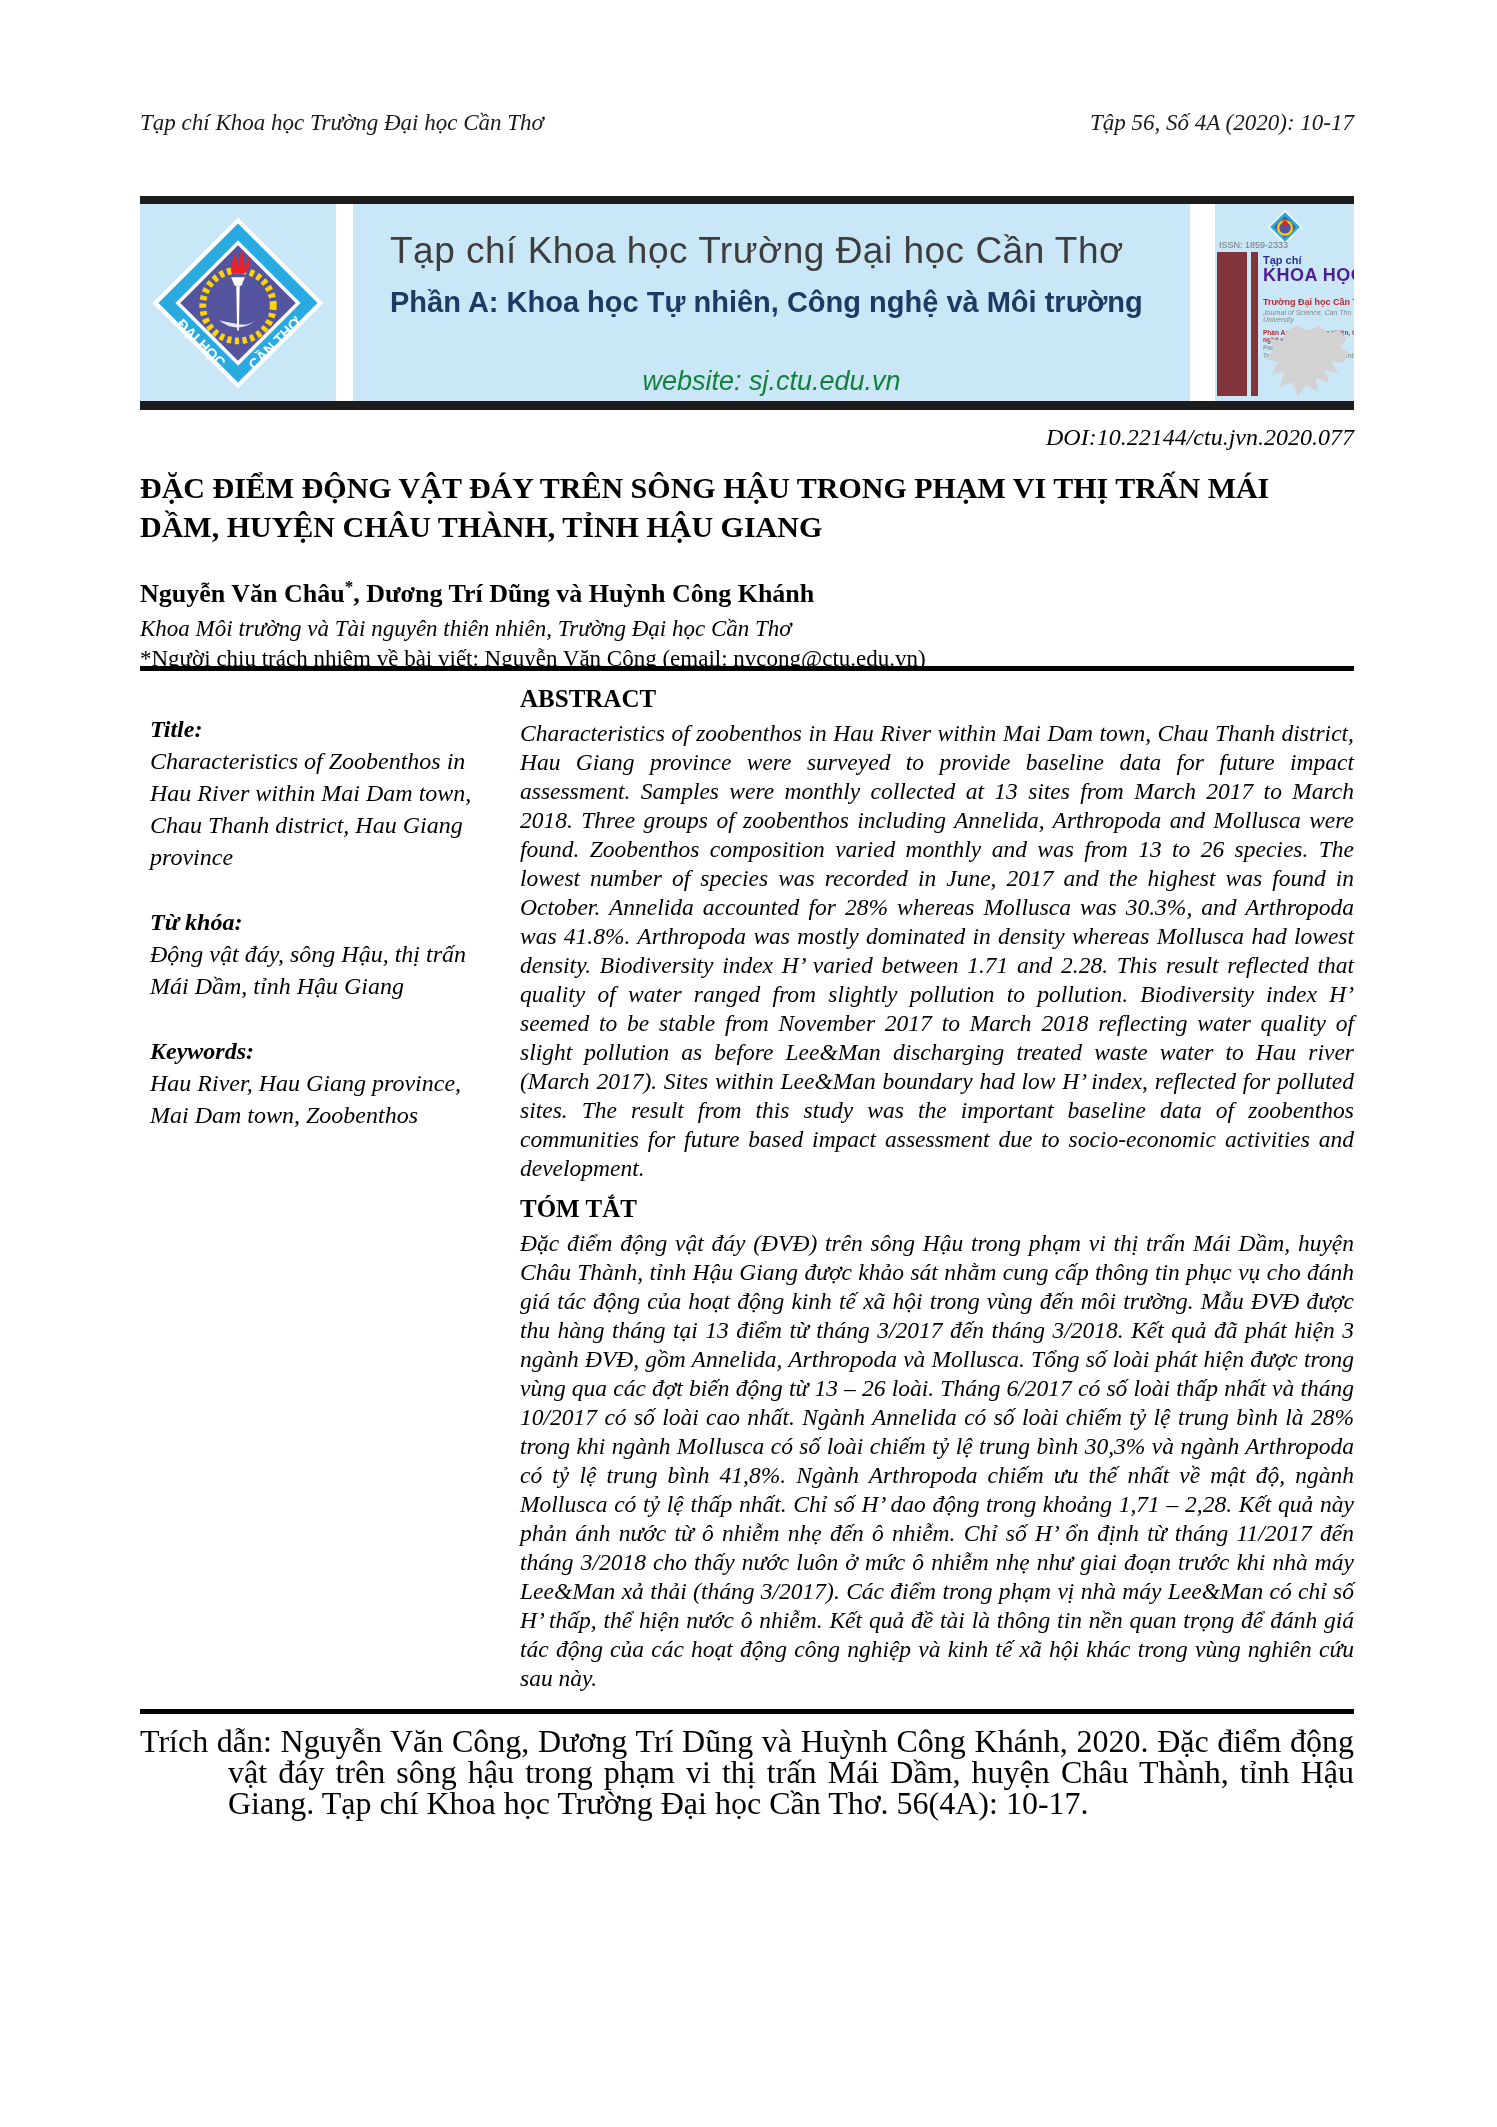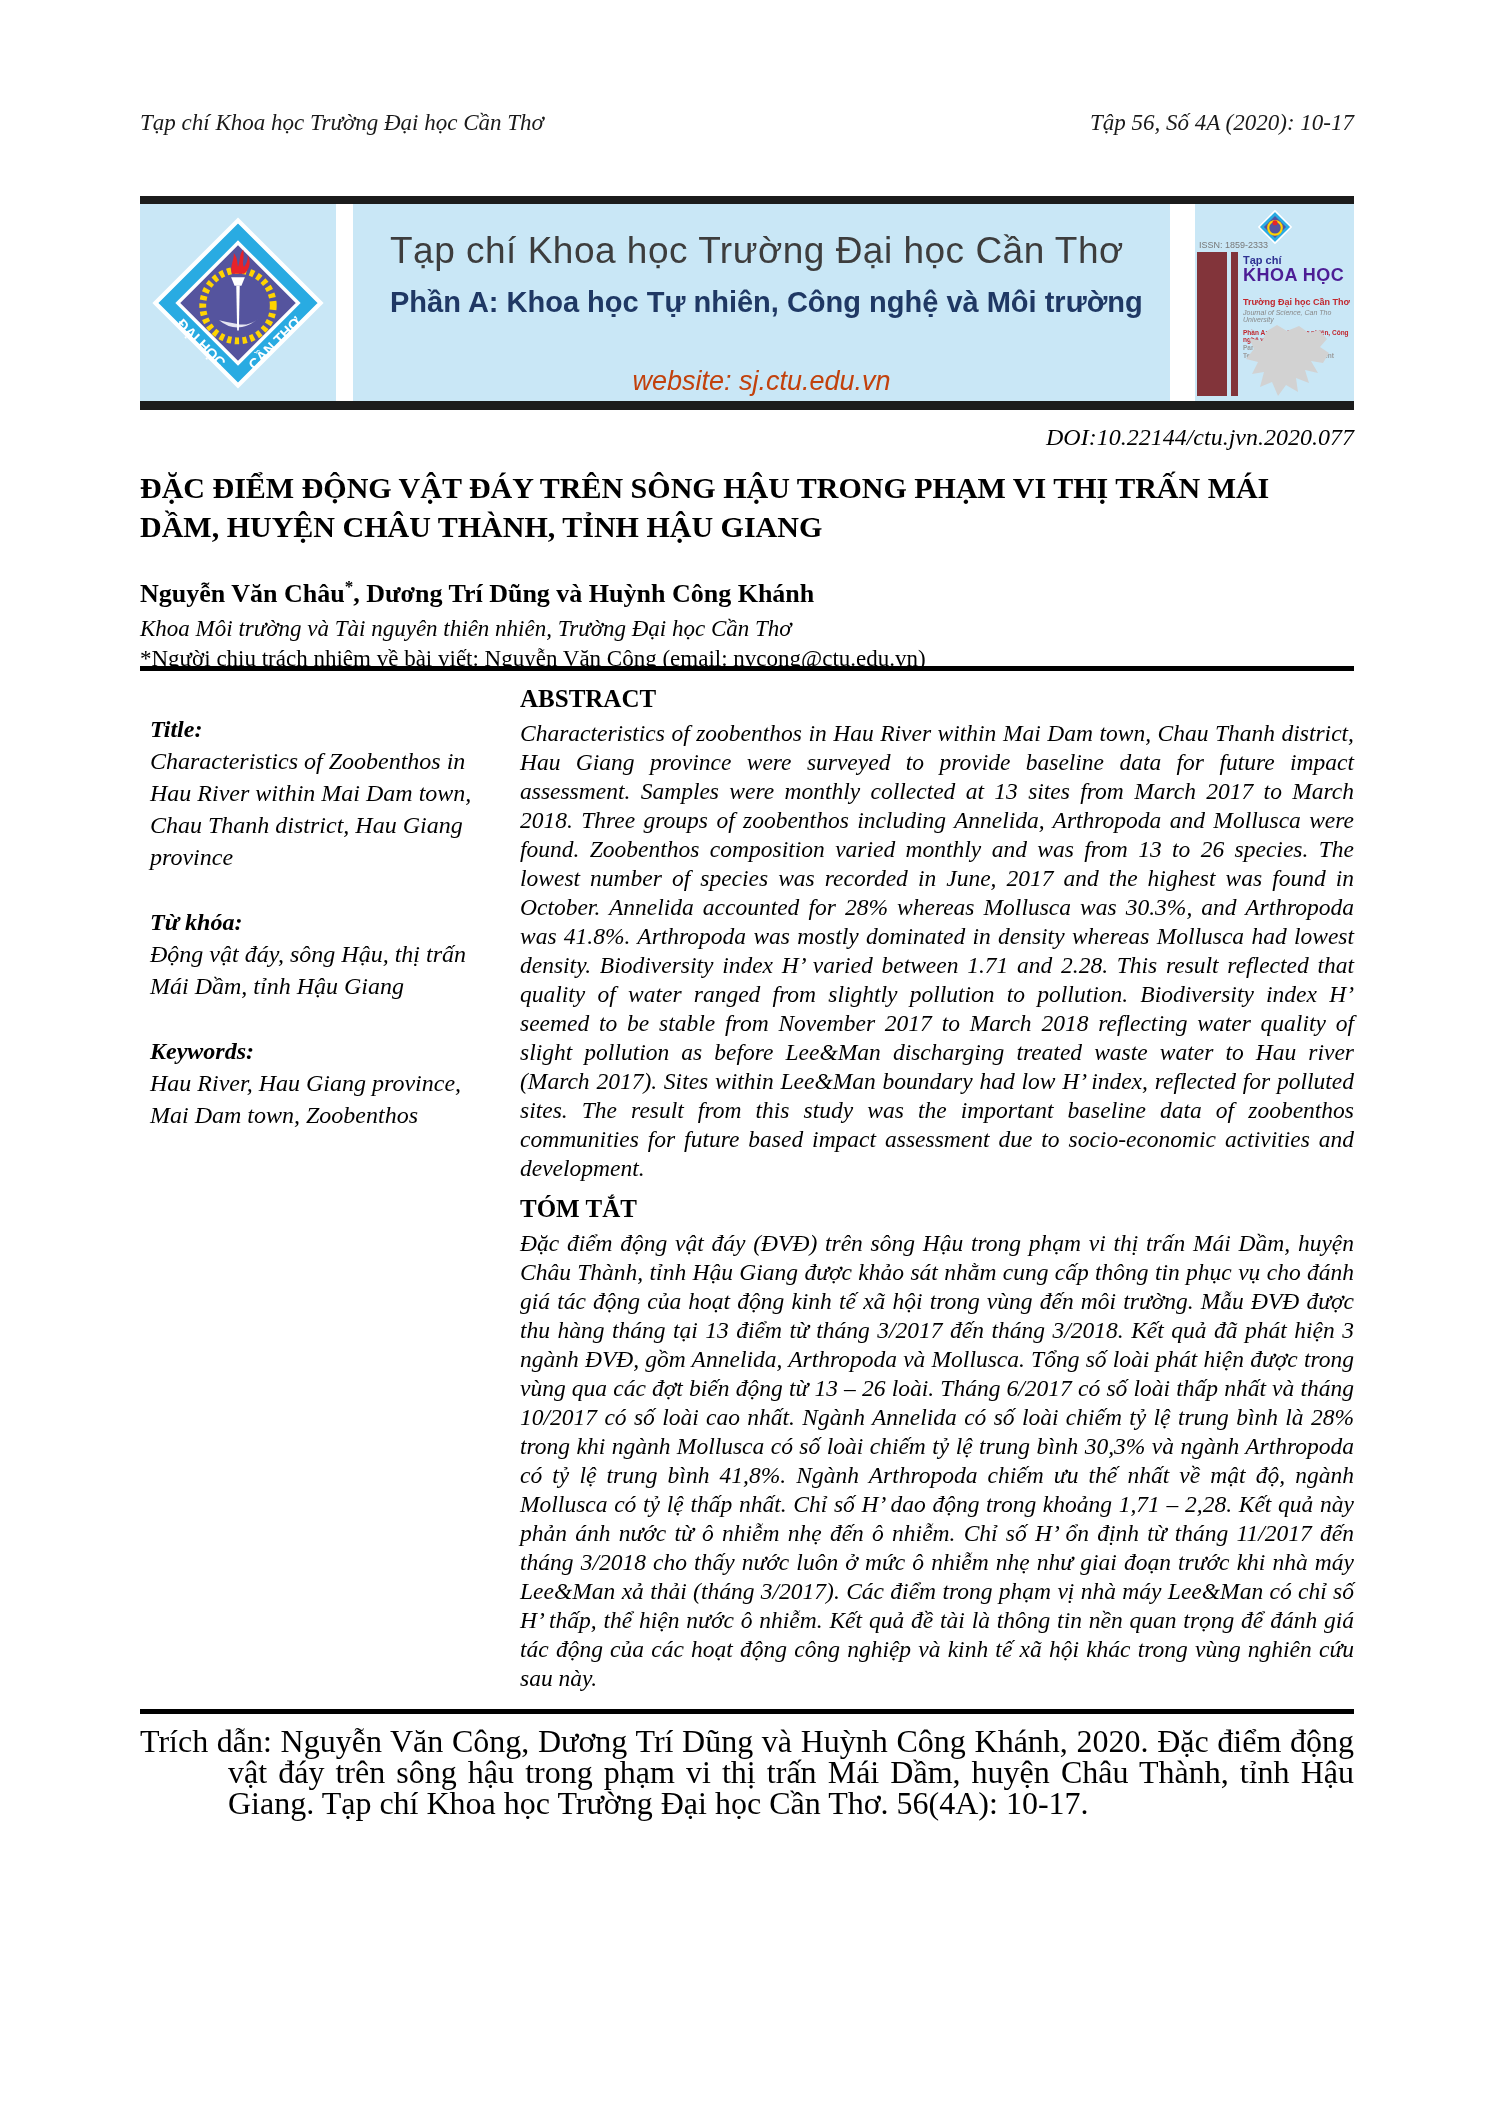--- a/index.html
+++ b/index.html
@@ -27,23 +27,23 @@
   .banner-body{flex:1;display:flex;min-height:0;}
   .panel{background:#c9e7f6;}
   .logo-panel{width:196px;display:flex;align-items:center;justify-content:center;}
   .banner-gap{width:17px;background:#ffffff;}
   .banner-gap.right{width:25px;}
   .center-panel{flex:1;padding:26px 0 0 37px;position:relative;
     font-family:"Liberation Sans", sans-serif;}
   .center-title{font-size:37px;color:#3d3d3d;letter-spacing:0.5px;}
   .center-section{font-size:29px;font-weight:bold;color:#1f3864;margin-top:14px;}
   .center-website{position:absolute;left:0;right:0;top:162px;text-align:center;
-    font-style:italic;font-size:27px;color:#c2410c;}
+    font-style:italic;font-size:27px;color:#15803d;}
   
-  .cover-panel{width:159px;position:relative;overflow:hidden;}
+  .cover-panel{width:139px;position:relative;overflow:hidden;}
   .cover-logo{position:absolute;left:50%;transform:translateX(-50%);top:6px;}
   .cover-issn{position:absolute;left:4px;top:36px;font-size:9px;color:#777;
     font-family:"Liberation Sans", sans-serif;}
   .cover-bar-wide{position:absolute;left:2px;top:48px;bottom:5px;width:30px;background:#82343a;}
   .cover-bar-thin{position:absolute;left:36px;top:48px;bottom:5px;width:7px;background:#82343a;}
   .cover-text{position:absolute;left:48px;top:50px;width:108px;
     font-family:"Liberation Sans", sans-serif;line-height:1.1;}
   .cover-label{font-size:11px;font-weight:bold;color:#2e3192;}
   .cover-name{font-size:18px;font-weight:bold;color:#4c1d95;letter-spacing:0.5px;}
   .cover-univ{font-size:9px;font-weight:bold;color:#c1272d;margin-top:12px;}

